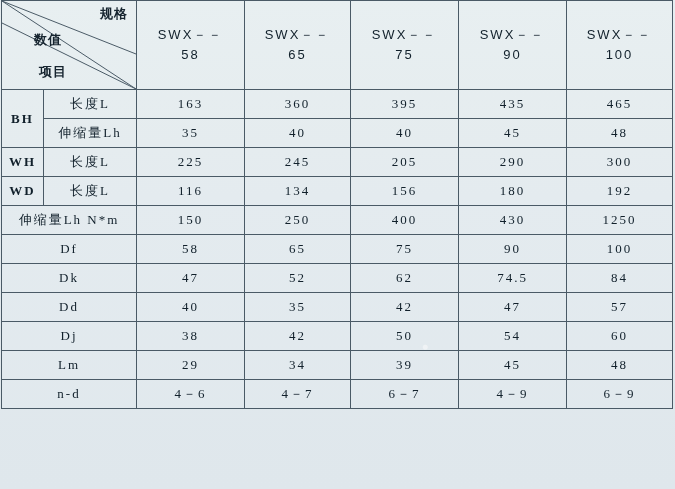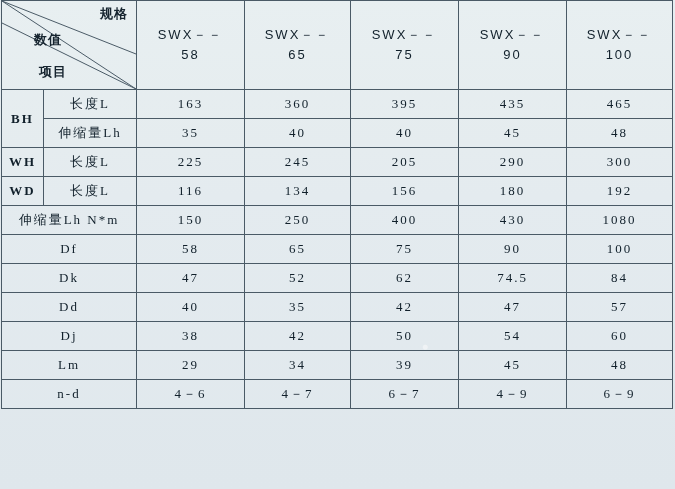--- a/index.html
+++ b/index.html
@@ -185,21 +185,21 @@
         <td class="val">180</td>
         <td class="val">192</td>
       </tr>
 
       <tr class="row-cell">
         <td class="wide-label" colspan="2">伸缩量Lh N*m</td>
         <td class="val">150</td>
         <td class="val">250</td>
         <td class="val">400</td>
         <td class="val">430</td>
-        <td class="val">1080</td>
+        <td class="val">1250</td>
       </tr>
 
       <tr class="row-cell">
         <td class="rlabel" colspan="2">Df</td>
         <td class="val">58</td>
         <td class="val">65</td>
         <td class="val">75</td>
         <td class="val">90</td>
         <td class="val">100</td>
       </tr>

